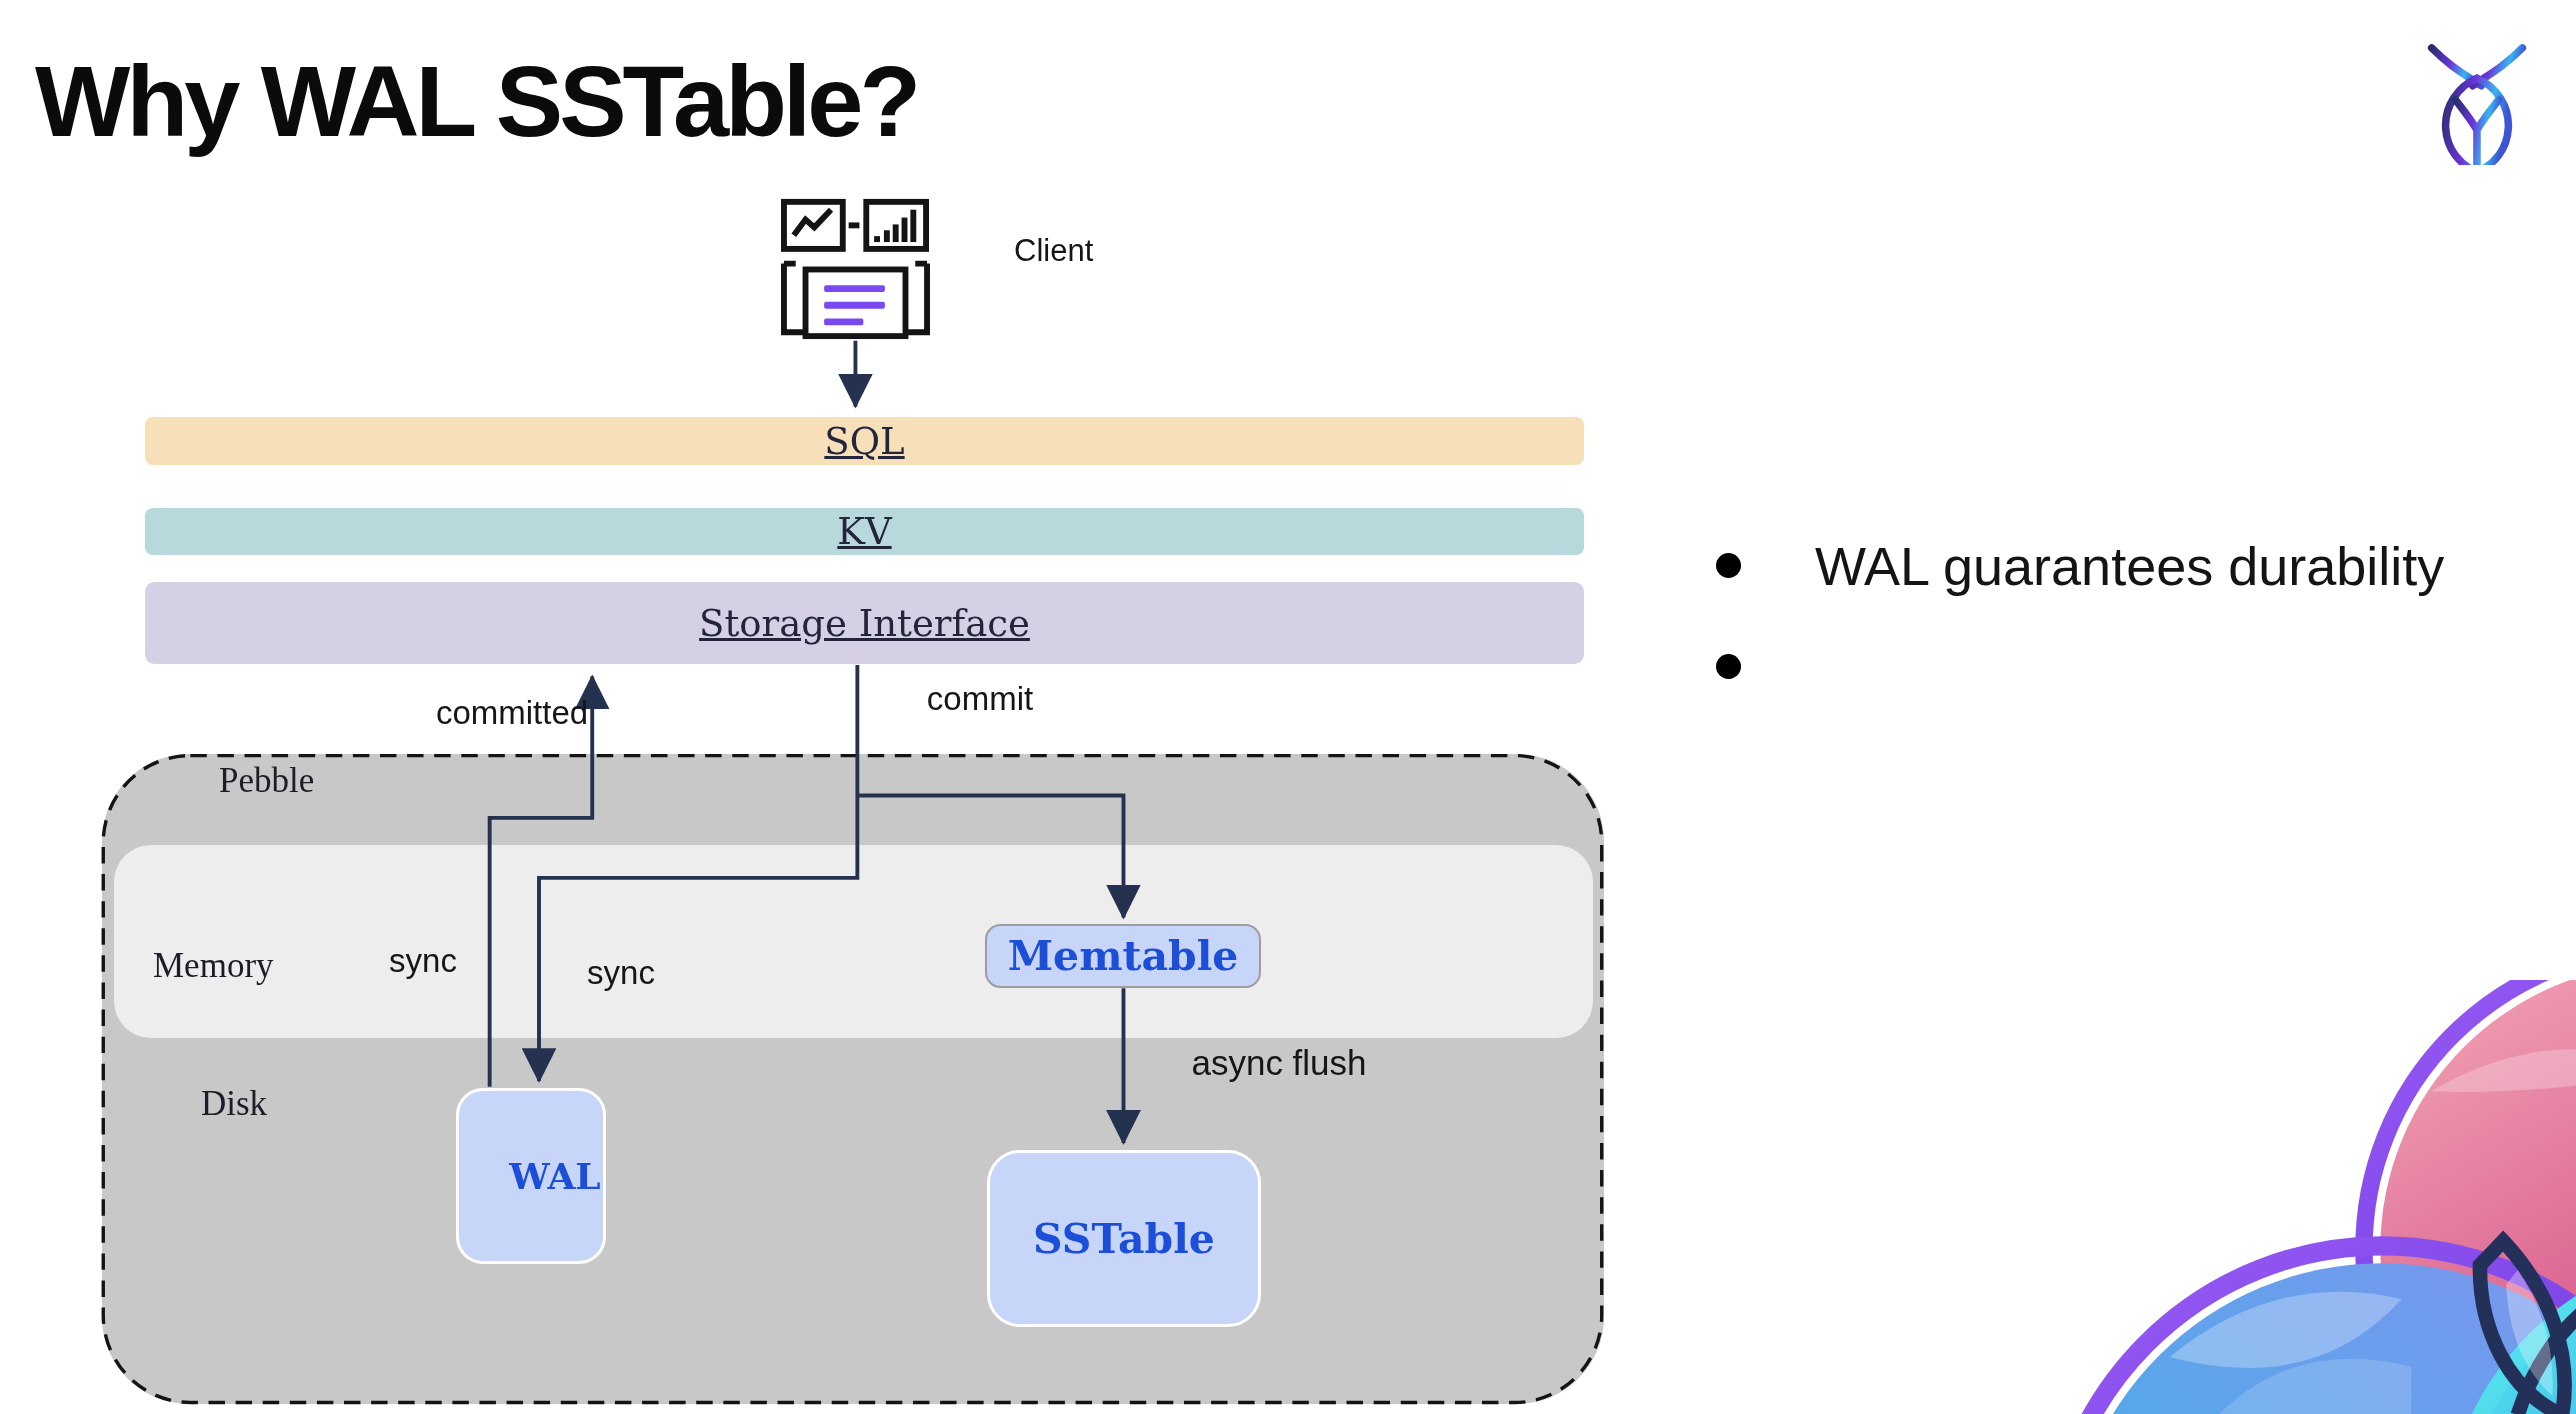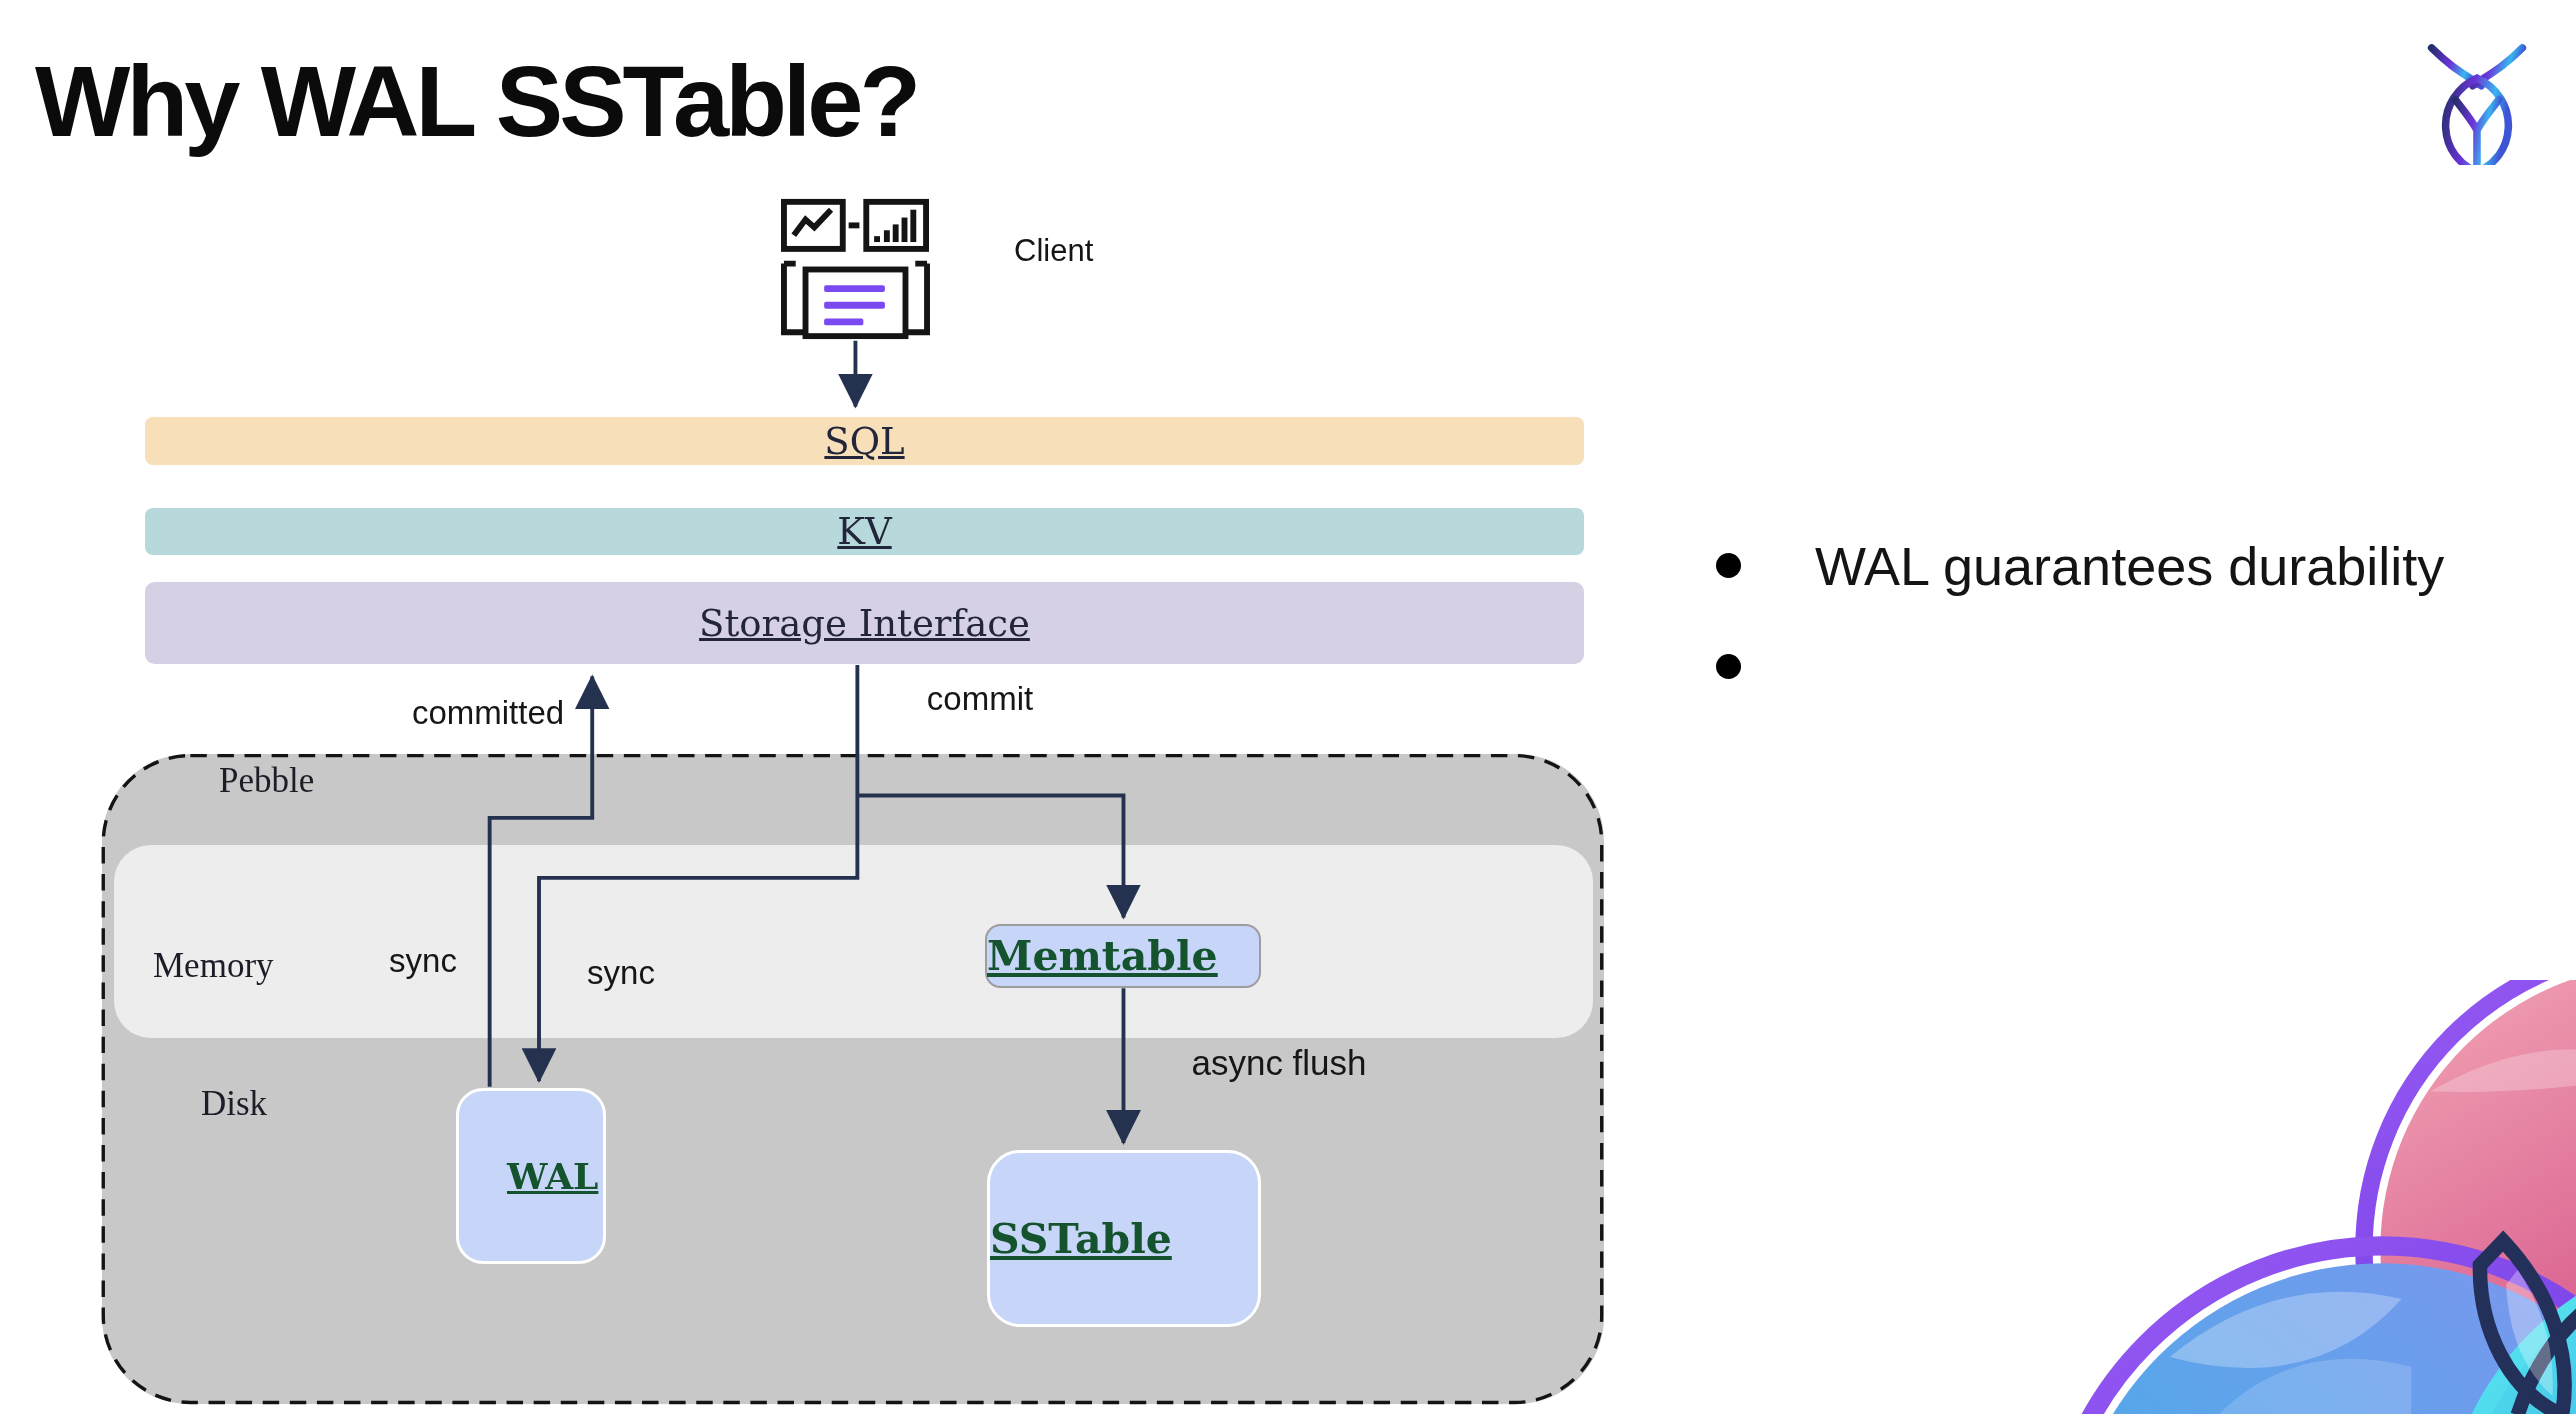--- a/index.html
+++ b/index.html
@@ -38,31 +38,31 @@
   }
   .zone-label{
     position:absolute;font-family:Liberation Serif, serif;
     font-size:35px;color:#1d1d28;
   }
   .pebble-label{left:219px;top:761px;}
   .memory-label{left:153px;top:946px;}
   .disk-label{left:201px;top:1084px;}
   
   .node{
-    position:absolute;background:var(--box-bg);display:flex;align-items:center;
-    font-family:"DejaVu Serif","Liberation Serif",serif;font-weight:bold;color:#14532d;text-decoration:underline;
+    position:absolute;background:var(--box-bg);display:flex;align-items:center;justify-content:center;
+    font-family:"DejaVu Serif","Liberation Serif",serif;font-weight:bold;color:#1d4ed8;
   }
   .node-wal{left:456px;top:1088px;width:150px;height:176px;border:3.9px solid var(--box-border);border-radius:27px;font-size:36px;padding-left:48px;}
   .node-memtable{left:985px;top:924px;width:276px;height:64px;border:2.9px solid var(--memtable-border);border-radius:15.5px;font-size:41px;}
   .node-sstable{left:987px;top:1150px;width:274px;height:177px;border:3.9px solid var(--box-border);border-radius:33px;font-size:41px;}
   
   .edge-label{
     position:absolute;transform:translate(-50%,-50%);font-size:33px;color:#161616;white-space:nowrap;
   }
-  .lbl-committed{left:488px;top:713px;}
+  .lbl-committed{left:512px;top:713px;}
   .lbl-commit{left:968px;top:699px;margin-left:12px;}
   .lbl-sync-left{left:423px;top:961px;}
   .lbl-sync-right{left:621px;top:973px;}
   .lbl-async{left:1279px;top:1063px;font-size:35px;}
   .client-label{position:absolute;left:1014px;top:251px;transform:translateY(-50%);font-size:31px;}
   
   .edges{position:absolute;left:0;top:0;width:2576px;height:1415px;pointer-events:none;}
   .edge-path{stroke:var(--arrow);stroke-width:4;fill:none;}
   .arrowhead{fill:var(--arrow);}
   .pebble-dash{fill:none;stroke:var(--dash-border);stroke-width:3.5;stroke-dasharray:17 11;}

